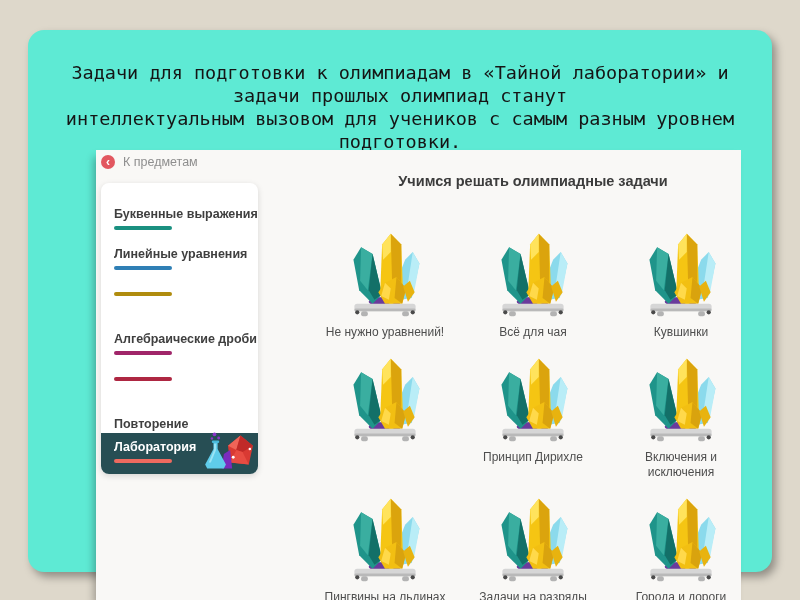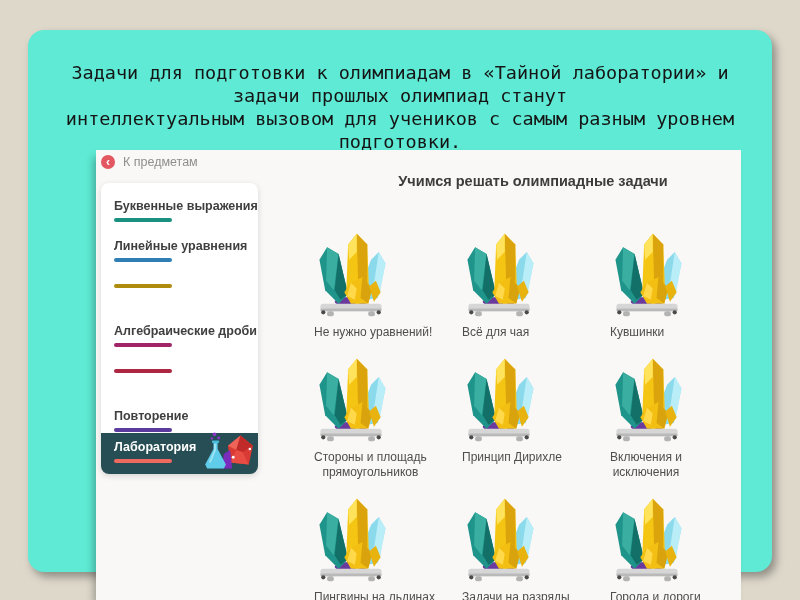--- a/index.html
+++ b/index.html
@@ -33,21 +33,21 @@
     display:flex;align-items:center;justify-content:center;
     color:#fff;font-size:12px;line-height:12px;font-weight:bold;padding-bottom:1px;box-sizing:border-box;
   }
   .back-label{margin-left:8px;font-size:12.5px;color:#8e8e8e;}
   
   .sidebar{
     position:absolute;left:5px;top:33px;width:157px;height:291px;
     background:#ffffff;border-radius:8px;
     box-shadow:0 2px 6px rgba(0,0,0,0.14);
   }
-  .sb-items{padding-top:16px;}
+  .sb-items{padding-top:16px;margin-top:8px;}
   .sb-item{height:40px;padding-left:13px;cursor:pointer;}
   .sb-label{font-size:12.5px;font-weight:bold;color:#3f3f3f;display:block;}
   .sb-underline{display:block;width:58px;height:4px;border-radius:2px;margin-top:5px;}
   .lab-item{
     position:absolute;left:0;right:0;bottom:0;height:41px;
     border-radius:0 0 8px 8px;cursor:pointer;overflow:visible;
   }
   .lab-text{position:absolute;left:13px;top:7px;}
   .lab-label{font-size:12.5px;font-weight:bold;color:#ffffff;display:block;}
   .lab-icon{position:absolute;right:3px;bottom:1px;width:54px;height:42px;}
@@ -56,21 +56,21 @@
   .main-title{
     margin-top:23px;text-align:center;
     font-size:14.5px;font-weight:bold;color:#3c3c3c;
   }
   .grid{
     margin-top:42px;display:grid;
     grid-template-columns:repeat(3,142px);
     column-gap:6px;row-gap:16px;
     justify-content:center;
   }
-  .tile{display:flex;flex-direction:column;align-items:flex-start;cursor:pointer;}
+  .tile{display:flex;flex-direction:column;align-items:center;cursor:pointer;}
   .tile svg{width:74px;height:88px;display:block;}
   .tile-label{
     margin-top:6px;text-align:center;white-space:pre-line;
     font-size:12px;line-height:15px;color:#4e4e4e;
   }
 </style>
 </head>
 <body>
 
 <svg width="0" height="0" style="position:absolute">
@@ -183,22 +183,20 @@
           <svg>
               <use href="#crystal"></use>
             </svg>
           <div class="tile-label">Кувшинки</div>
         </div>
 
         <div class="tile">
           <svg>
               <use href="#crystal"></use>
             </svg>
-          <div class="tile-label">Стороны и площадь
-прямоугольников</div>
         </div>
         <div class="tile">
           <svg>
               <use href="#crystal"></use>
             </svg>
           <div class="tile-label">Принцип Дирихле</div>
         </div>
         <div class="tile">
           <svg>
               <use href="#crystal"></use>

